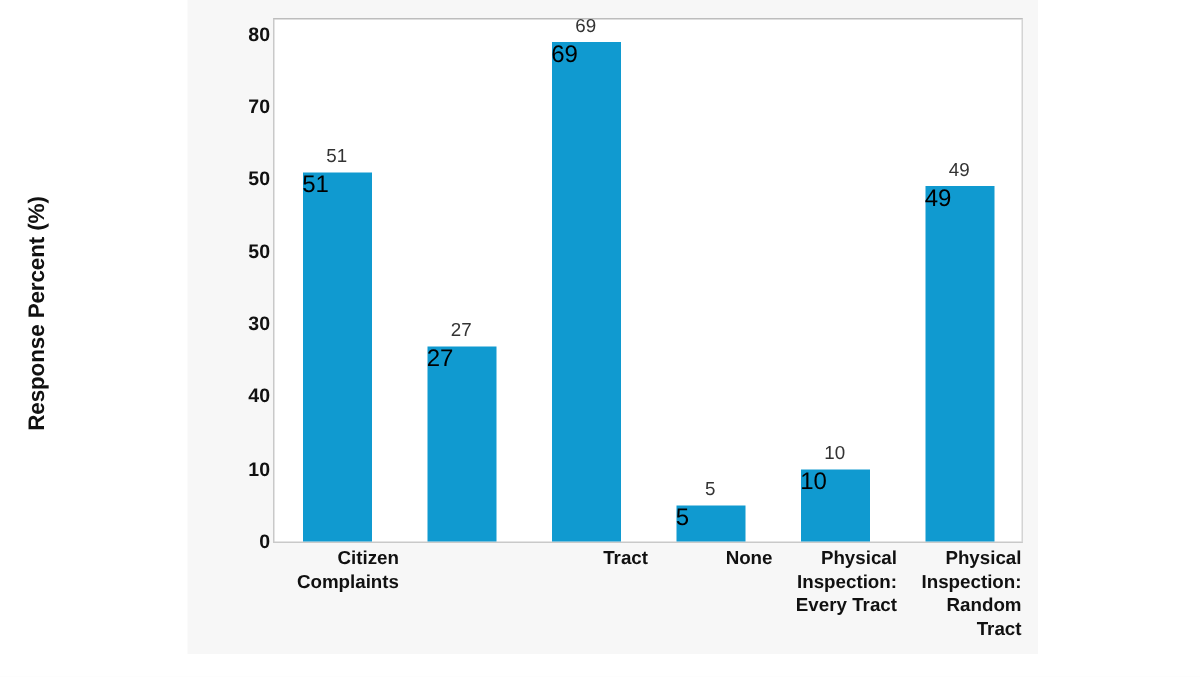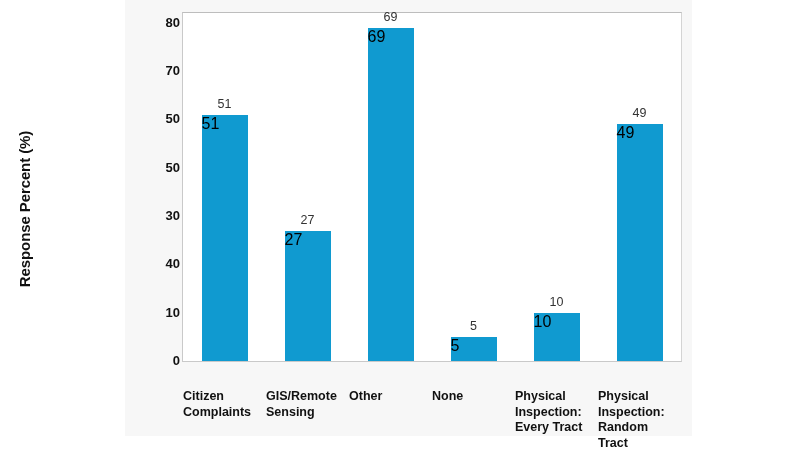--- a/index.html
+++ b/index.html
@@ -118,26 +118,25 @@
   #x-labels-layer {
     position: absolute;
     left: 183px;
     top: 365px;
     width: 498px;
     height: 60px;
   }
   .x-label {
     position: absolute;
     top: 0;
-    text-align: left;
+    text-align: right;
     font-size: 12.5px;
     font-weight: bold;
     color: #111111;
     line-height: 15.5px;
-    margin-top: 24px;
   }
   .x-label span { display: block; }
 </style>
 </head>
 <body>
 
 <div id="figure-canvas"></div>
 
 <div id="y-axis-title">Response Percent (%)</div>
 
@@ -203,26 +202,22 @@
       <div class="bar-rect" title="Physical Inspection: Random Tract: 49" style="height: 236.833px;">49</div>
       <div class="bar-value" style="bottom: 239.833px;">49</div>
     </div>
   </div>
 
 <div id="x-labels-layer">
     <div class="x-label" style="left: 0px; width: 83px;">
       <span>Citizen</span>
       <span>Complaints</span>
     </div>
-    <div class="x-label" style="left: 83px; width: 83px;">
-      <span>GIS/Remote</span>
-      <span>Sensing</span>
-    </div>
     <div class="x-label" style="left: 166px; width: 83px;">
-      <span>Other</span>
+      <span>Tract</span>
     </div>
     <div class="x-label" style="left: 249px; width: 83px;">
       <span>None</span>
     </div>
     <div class="x-label" style="left: 332px; width: 83px;">
       <span>Physical</span>
       <span>Inspection:</span>
       <span>Every Tract</span>
     </div>
     <div class="x-label" style="left: 415px; width: 83px;">

